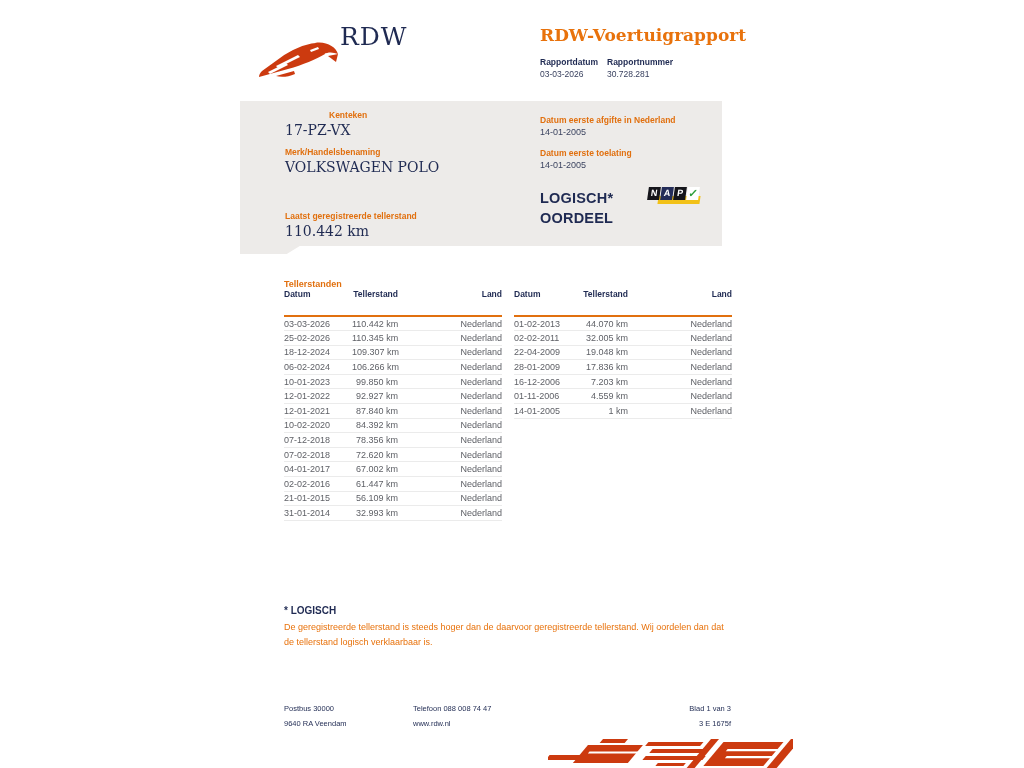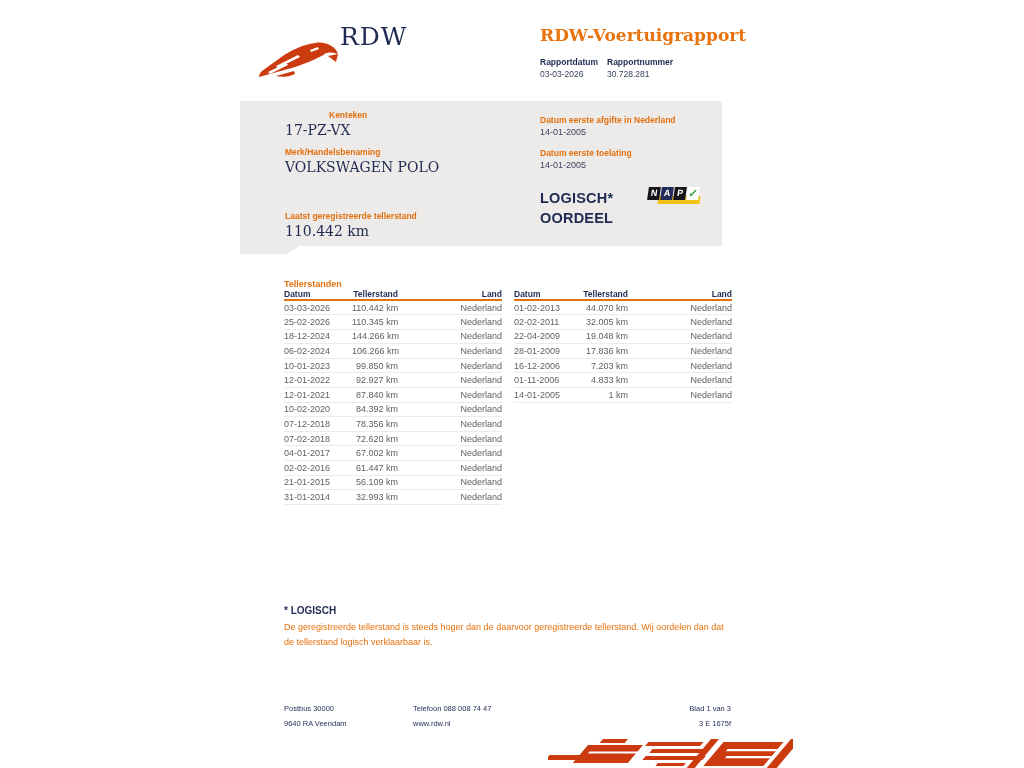--- a/index.html
+++ b/index.html
@@ -36,21 +36,21 @@
   .nt1 { left:13px; background:#232c58; }
   .nt2 { left:26px; background:#15151b; }
   .nt3 { left:39px; background:#ffffff; color:#2e9e3a; font-size:11px; }
 
   
   .tbl-title { position:absolute; left:284px; top:279px; font-size:9px; font-weight:bold; color:#e1700f; }
   table.km { position:absolute; top:289px; width:218px; border-collapse:collapse; table-layout:fixed; }
   .tbl-left  { left:284px; }
   .tbl-right { left:514px; }
   table.km th { font-size:8.5px; font-weight:bold; color:#1f2a52; text-align:left;
-                padding:0 0 0 0; border-bottom:2px solid #e1700f; }
+                padding:0 0 16px 0; border-bottom:2px solid #e1700f; }
   table.km th.c1, table.km td.c1 { text-align:right; }
   table.km th.c2, table.km td.c2 { text-align:right; }
   table.km td { font-size:9px; color:#5f6167; height:14.6px; padding:0; white-space:nowrap;
                 border-bottom:1px solid #ebebeb; }
   col.w0 { width:68px; } col.w1 { width:46px; } col.w2 { width:104px; }
 
   
   .fn-title { position:absolute; left:284px; top:605px; font-size:10px; font-weight:bold; color:#1f2a52; }
   .fn-text  { position:absolute; left:284px; top:620px; width:452px; font-size:9px;
               line-height:14.5px; color:#e8720c; }
@@ -140,21 +140,21 @@
           <td class="c1">110.442 km</td>
           <td class="c2">Nederland</td>
         </tr>
         <tr>
           <td class="c0">25-02-2026</td>
           <td class="c1">110.345 km</td>
           <td class="c2">Nederland</td>
         </tr>
         <tr>
           <td class="c0">18-12-2024</td>
-          <td class="c1">144.266 km</td>
+          <td class="c1">109.307 km</td>
           <td class="c2">Nederland</td>
         </tr>
         <tr>
           <td class="c0">06-02-2024</td>
           <td class="c1">106.266 km</td>
           <td class="c2">Nederland</td>
         </tr>
         <tr>
           <td class="c0">10-01-2023</td>
           <td class="c1">99.850 km</td>
@@ -242,21 +242,21 @@
           <td class="c1">17.836 km</td>
           <td class="c2">Nederland</td>
         </tr>
         <tr>
           <td class="c0">16-12-2006</td>
           <td class="c1">7.203 km</td>
           <td class="c2">Nederland</td>
         </tr>
         <tr>
           <td class="c0">01-11-2006</td>
-          <td class="c1">4.833 km</td>
+          <td class="c1">4.559 km</td>
           <td class="c2">Nederland</td>
         </tr>
         <tr>
           <td class="c0">14-01-2005</td>
           <td class="c1">1 km</td>
           <td class="c2">Nederland</td>
         </tr>
       </tbody>
   </table>
 

